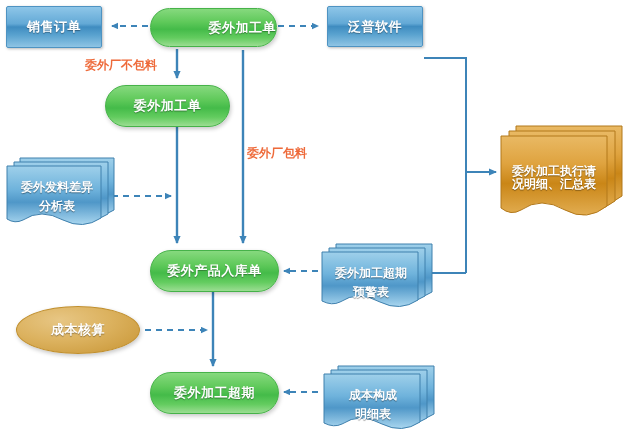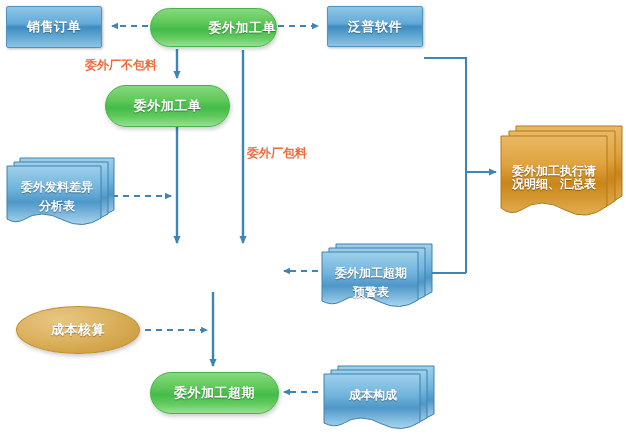--- a/index.html
+++ b/index.html
@@ -172,20 +172,23 @@
   </div>
 
   <div class="node rect-blue" style="left:327px; top:6px; width:96px; height:41px;">
     <span>泛普软件</span>
   </div>
 
   <div class="node pill-green" style="left:105px; top:85px; width:125px; height:42px;">
     <span>委外加工单</span>
   </div>
 
+  <div class="node pill-green" style="left:150px; top:250px; width:129px; height:42px;">
+    <span>委外产品入库单</span>
+  </div>
 
   <div class="node ellipse-gold" style="left:16px; top:306px; width:124px; height:48px;">
     <span>成本核算</span>
   </div>
 
   <div class="node pill-green" style="left:150px; top:372px; width:129px; height:42px;">
     <span>委外加工超期</span>
   </div>
 
   <div class="stack" style="left:4px; top:156px; width:112px; height:72px;">
@@ -222,20 +225,21 @@
 
   <div class="stack" style="left:322px; top:364px; width:114px; height:68px;">
     <svg width="114" height="68" viewBox="0 0 114 68" xmlns="http://www.w3.org/2000/svg">
       <g stroke="#3f80ad" stroke-width="1">
         <path d="M16,2 H112 V50 Q94,62 74,52 Q52,40 34,52 Q26,56 16,51 Z" fill="url(#gBlueRep)"></path>
         <path d="M9,6 H105 V54 Q87,66 67,56 Q45,44 27,56 Q19,60 9,55 Z" fill="url(#gBlueRep)"></path>
         <path d="M2,10 H98 V58 Q80,70 60,60 Q38,48 20,60 Q12,64 2,59 Z" fill="url(#gBlueRep)"></path>
       </g>
     </svg>
     <div class="label" style="top:22px; left:-12px;">成本构成</div>
+    <div class="label" style="top:41px; left:-12px;">明细表</div>
   </div>
 
   <div class="stack" style="left:498px; top:124px; width:126px; height:96px;">
     <svg width="126" height="96" viewBox="0 0 126 96" xmlns="http://www.w3.org/2000/svg">
       <defs>
         <linearGradient id="gOrangeRep" x1="0" y1="0" x2="0" y2="1">
           <stop offset="0%" stop-color="#e9b964"></stop>
           <stop offset="35%" stop-color="#dfa33f"></stop>
           <stop offset="60%" stop-color="#ca8617"></stop>
           <stop offset="100%" stop-color="#e2ad51"></stop>

